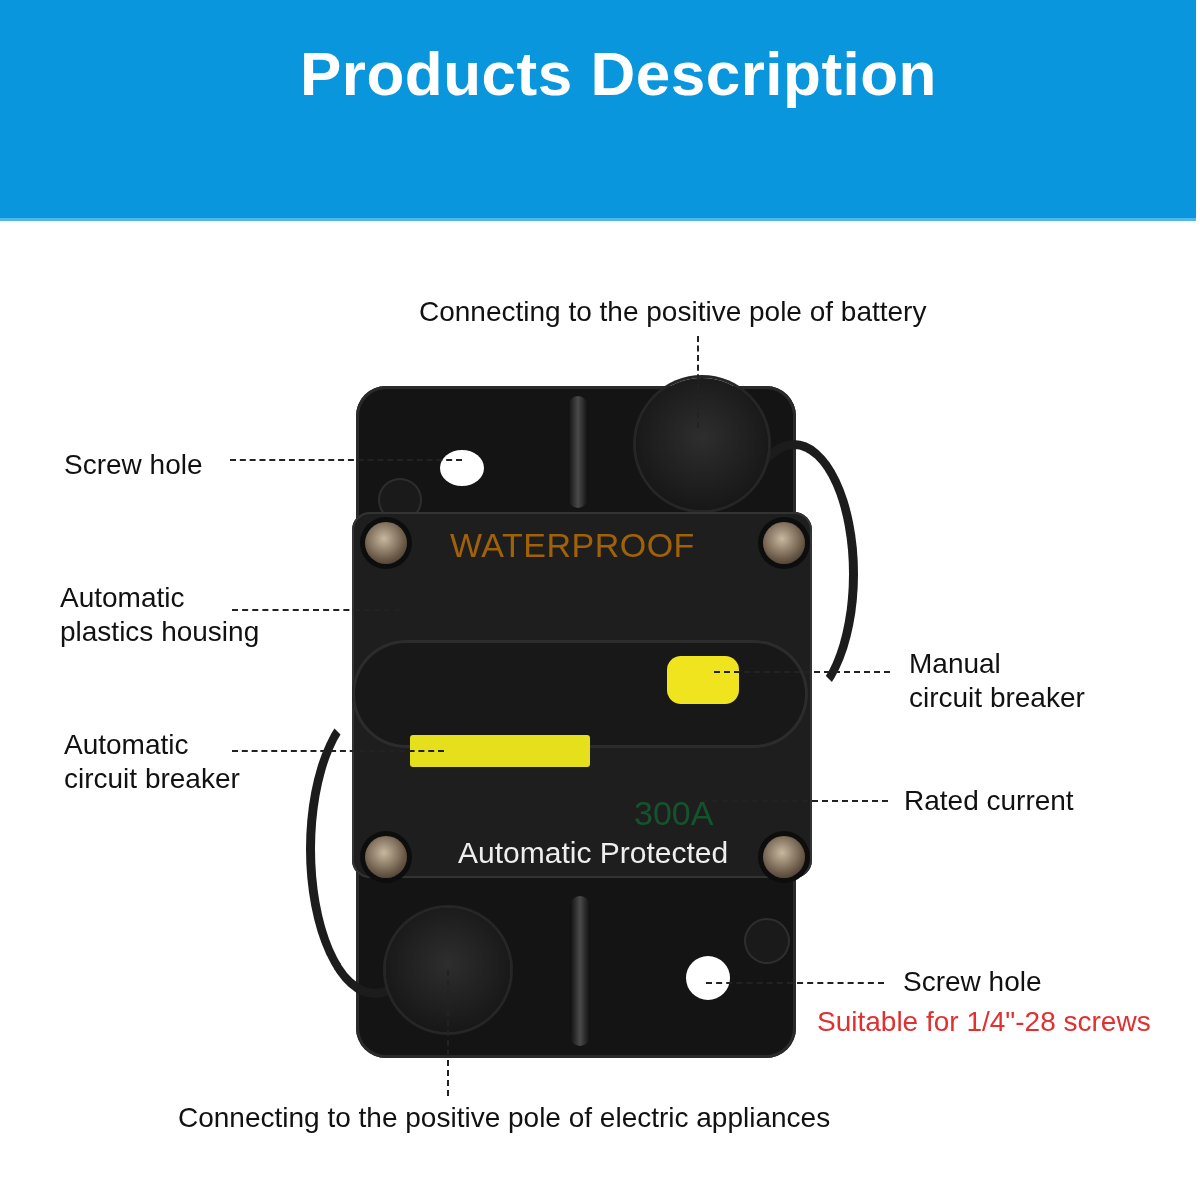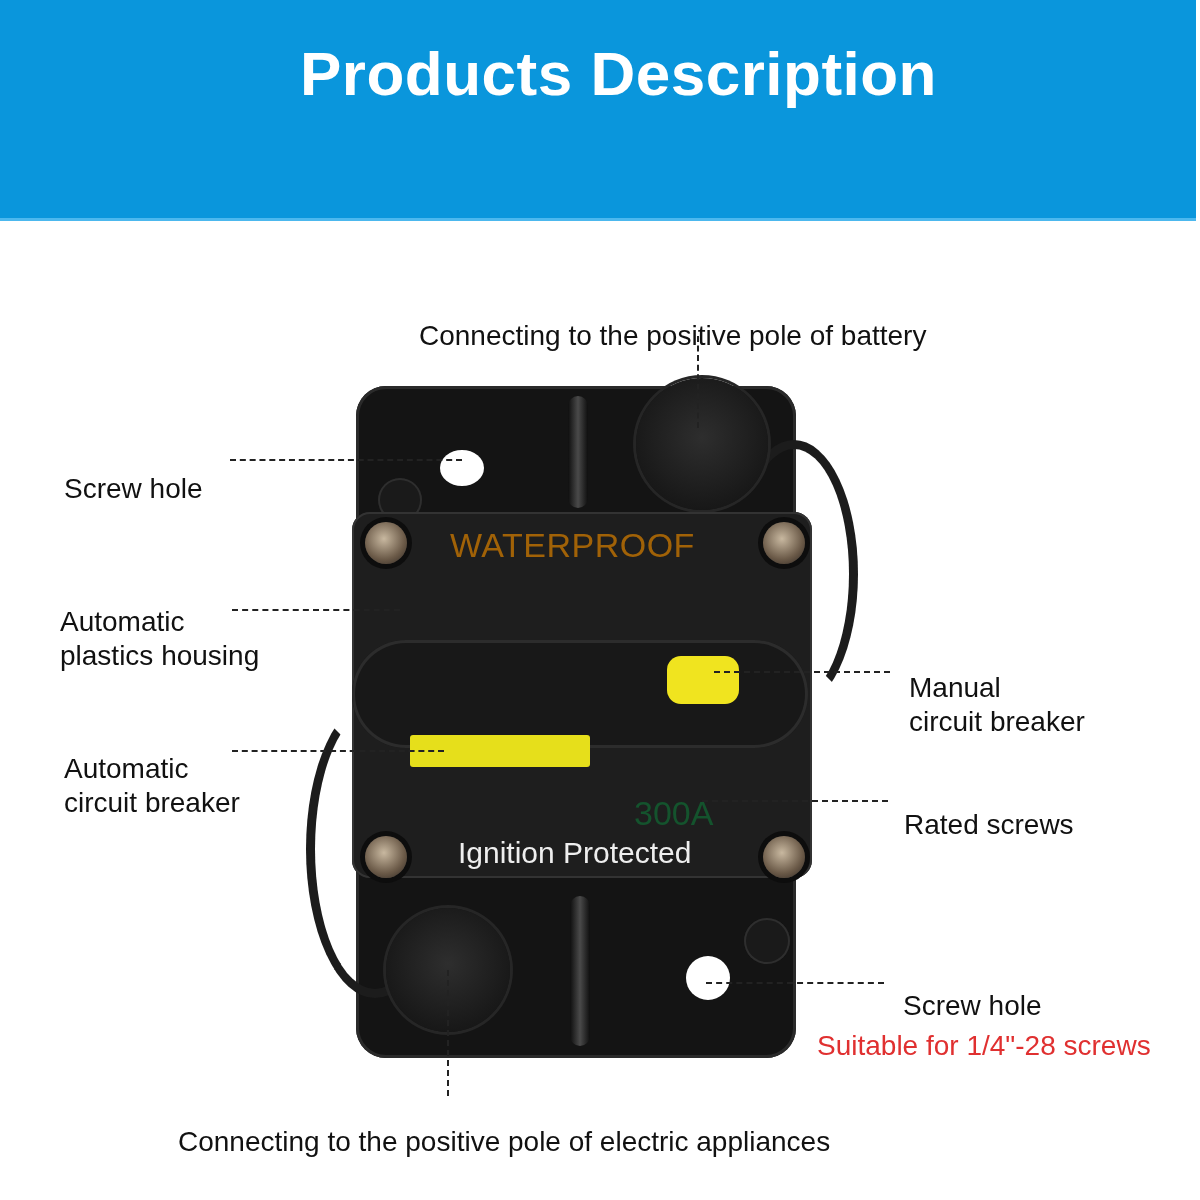--- a/index.html
+++ b/index.html
@@ -3,21 +3,21 @@
 <meta charset="utf-8">
 <style>
   html, body { margin: 0; padding: 0; }
   body { width: 1200px; height: 1200px; background: #ffffff; position: relative; overflow: hidden; font-family: "Liberation Sans", sans-serif; }
   .banner { position: absolute; left: 0; top: 0; width: 1196px; height: 218px; background: #0a96dc; border-bottom: 3px solid #4cb8ee; }
   .banner-title { position: absolute; left: 300px; top: 38px; color: #fff; font-weight: bold; font-size: 62px; letter-spacing: 0.5px; }
   .banner-line { position: absolute; left: 87px; color: #fff; font-size: 32px; white-space: nowrap; }
   .bl1 { top: 117px; }
   .bl2 { top: 170px; }
 
-  .label { position: absolute; color: #111; font-size: 28px; line-height: 34px; white-space: nowrap; margin-top: 24px; }
+  .label { position: absolute; color: #111; font-size: 28px; line-height: 34px; white-space: nowrap; }
   .label.red { color: #e03030; }
   .dash-h { position: absolute; height: 0; border-top: 2px dashed #222; }
   .dash-v { position: absolute; width: 0; border-left: 2px dashed #222; }
 
   
   .plate { position: absolute; left: 356px; top: 386px; width: 440px; height: 672px; background: #141414; border-radius: 30px; box-shadow: inset 0 0 0 3px #2a2a2a; }
   .cover { position: absolute; left: 352px; top: 512px; width: 460px; height: 366px; background: #1e1e1e; border-radius: 18px; box-shadow: inset 0 0 0 2px #333; }
   .wp-text { position: absolute; left: 450px; top: 526px; color: #a16207; font-size: 34px; letter-spacing: 0.5px; }
   .rating { position: absolute; left: 634px; top: 794px; color: #14532d; font-size: 34px; }
   .ign { position: absolute; left: 458px; top: 836px; color: #eee; font-size: 30px; }
@@ -54,21 +54,21 @@
   <div class="screw" style="left:763px; top:522px;"></div>
   <div class="screw" style="left:365px; top:836px;"></div>
   <div class="screw" style="left:763px; top:836px;"></div>
   <div class="wp-text">WATERPROOF</div>
 
   <div class="lever-housing"></div>
   <div class="yellow-btn"></div>
   <div class="yellow-bar"></div>
 
   <div class="rating">300A</div>
-  <div class="ign">Ignition Protected</div>
+  <div class="ign">Automatic Protected</div>
 
   <div class="terminal-cap" style="left:386px; top:908px; width:124px; height:124px;"></div>
   <div class="pin" style="left:570px; top:896px; height:150px;"></div>
   <div class="bump" style="left:744px; top:918px; width:46px; height:46px;"></div>
   <div class="hole" style="left:686px; top:956px; width:44px; height:44px;"></div>
 </div>
 
 <div class="label" style="left:419px; top:295px;">Connecting to the positive pole of battery</div>
 <div class="dash-v" style="left:697px; top:336px; height:92px;"></div>
 
@@ -80,21 +80,21 @@
 <div class="dash-h" style="left:232px; top:609px; width:168px;"></div>
 
 <div class="label" style="left:909px; top:647px;">Manual</div>
 <div class="label" style="left:909px; top:681px;">circuit breaker</div>
 <div class="dash-h" style="left:714px; top:671px; width:176px;"></div>
 
 <div class="label" style="left:64px; top:728px;">Automatic</div>
 <div class="label" style="left:64px; top:762px;">circuit breaker</div>
 <div class="dash-h" style="left:232px; top:750px; width:212px;"></div>
 
-<div class="label" style="left:904px; top:784px;">Rated screws</div>
+<div class="label" style="left:904px; top:784px;">Rated current</div>
 <div class="dash-h" style="left:702px; top:800px; width:186px;"></div>
 
 <div class="label" style="left:903px; top:965px;">Screw hole</div>
 <div class="dash-h" style="left:706px; top:982px; width:178px;"></div>
 <div class="label red" style="left:817px; top:1005px;">Suitable for 1/4"-28 screws</div>
 
 <div class="dash-v" style="left:447px; top:970px; height:126px;"></div>
 <div class="label" style="left:178px; top:1101px;">Connecting to the positive pole of electric appliances</div>
 
 </body></html>

